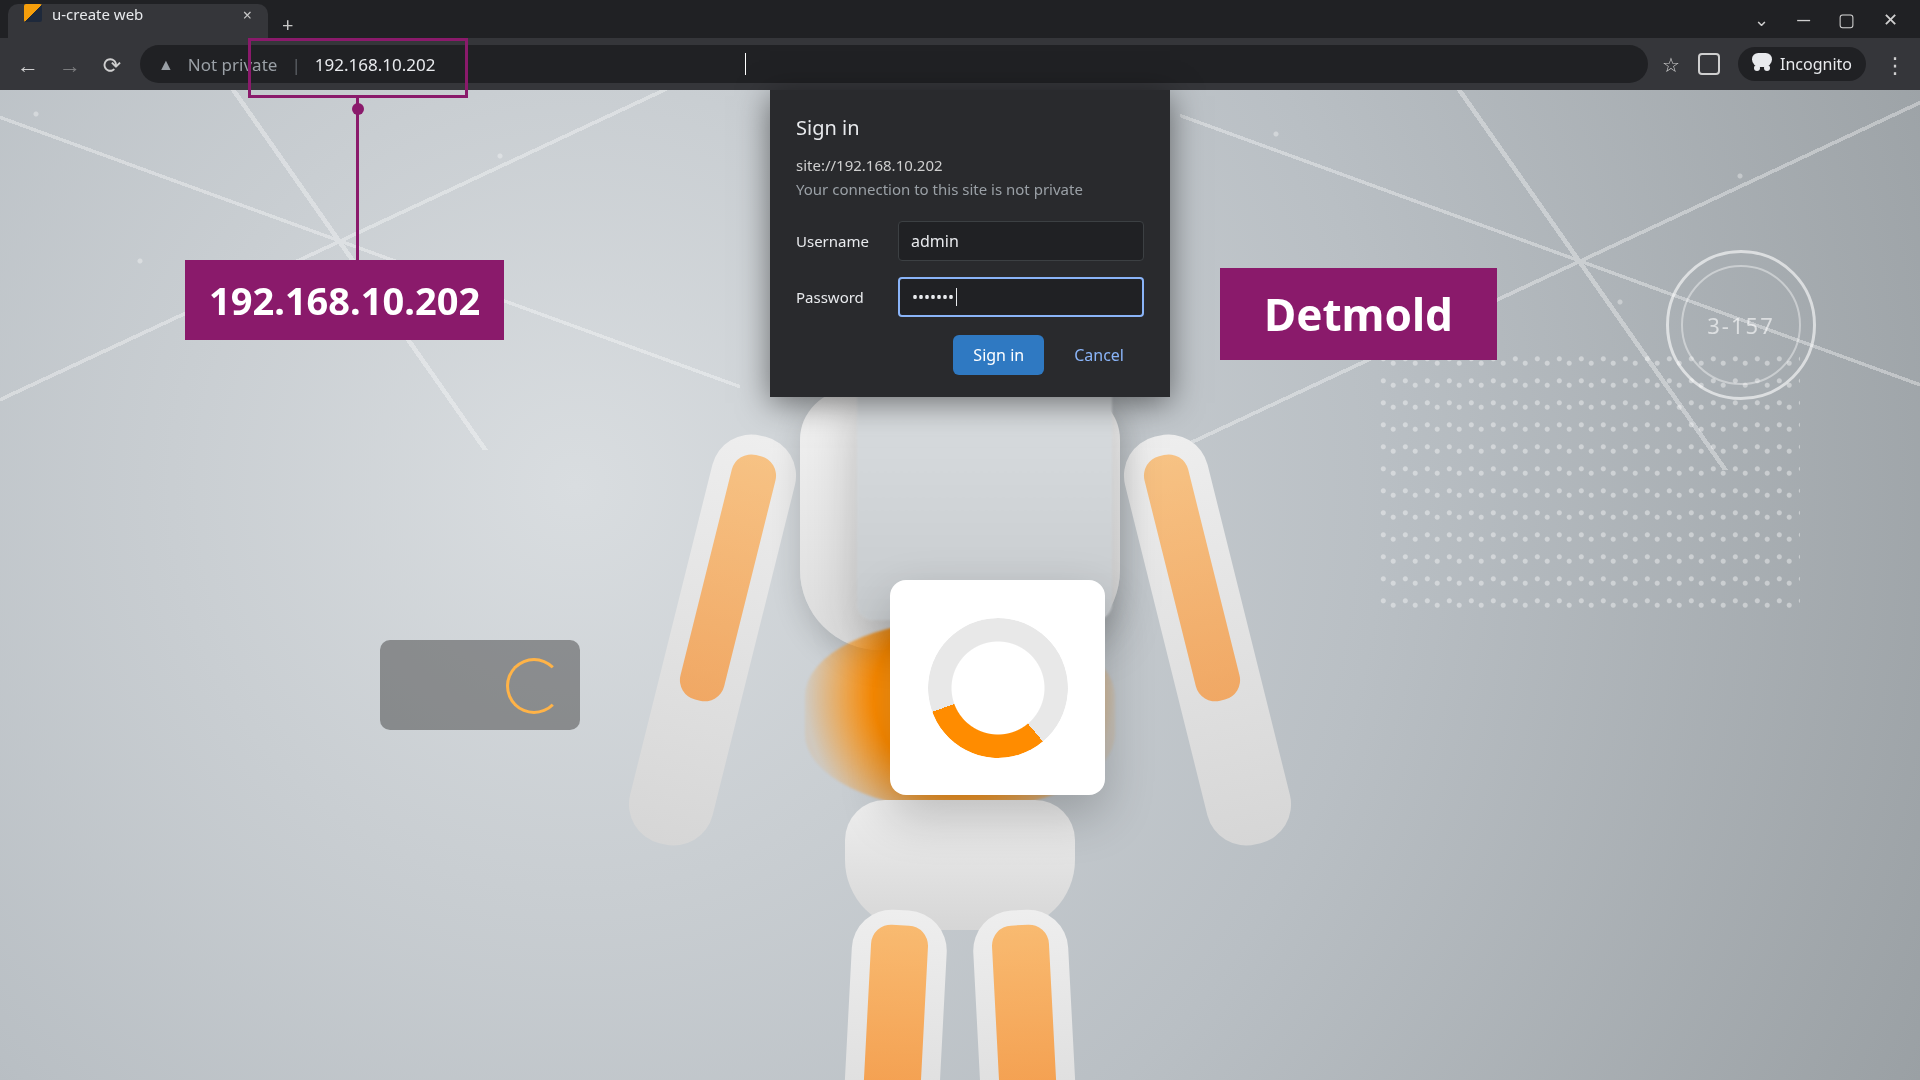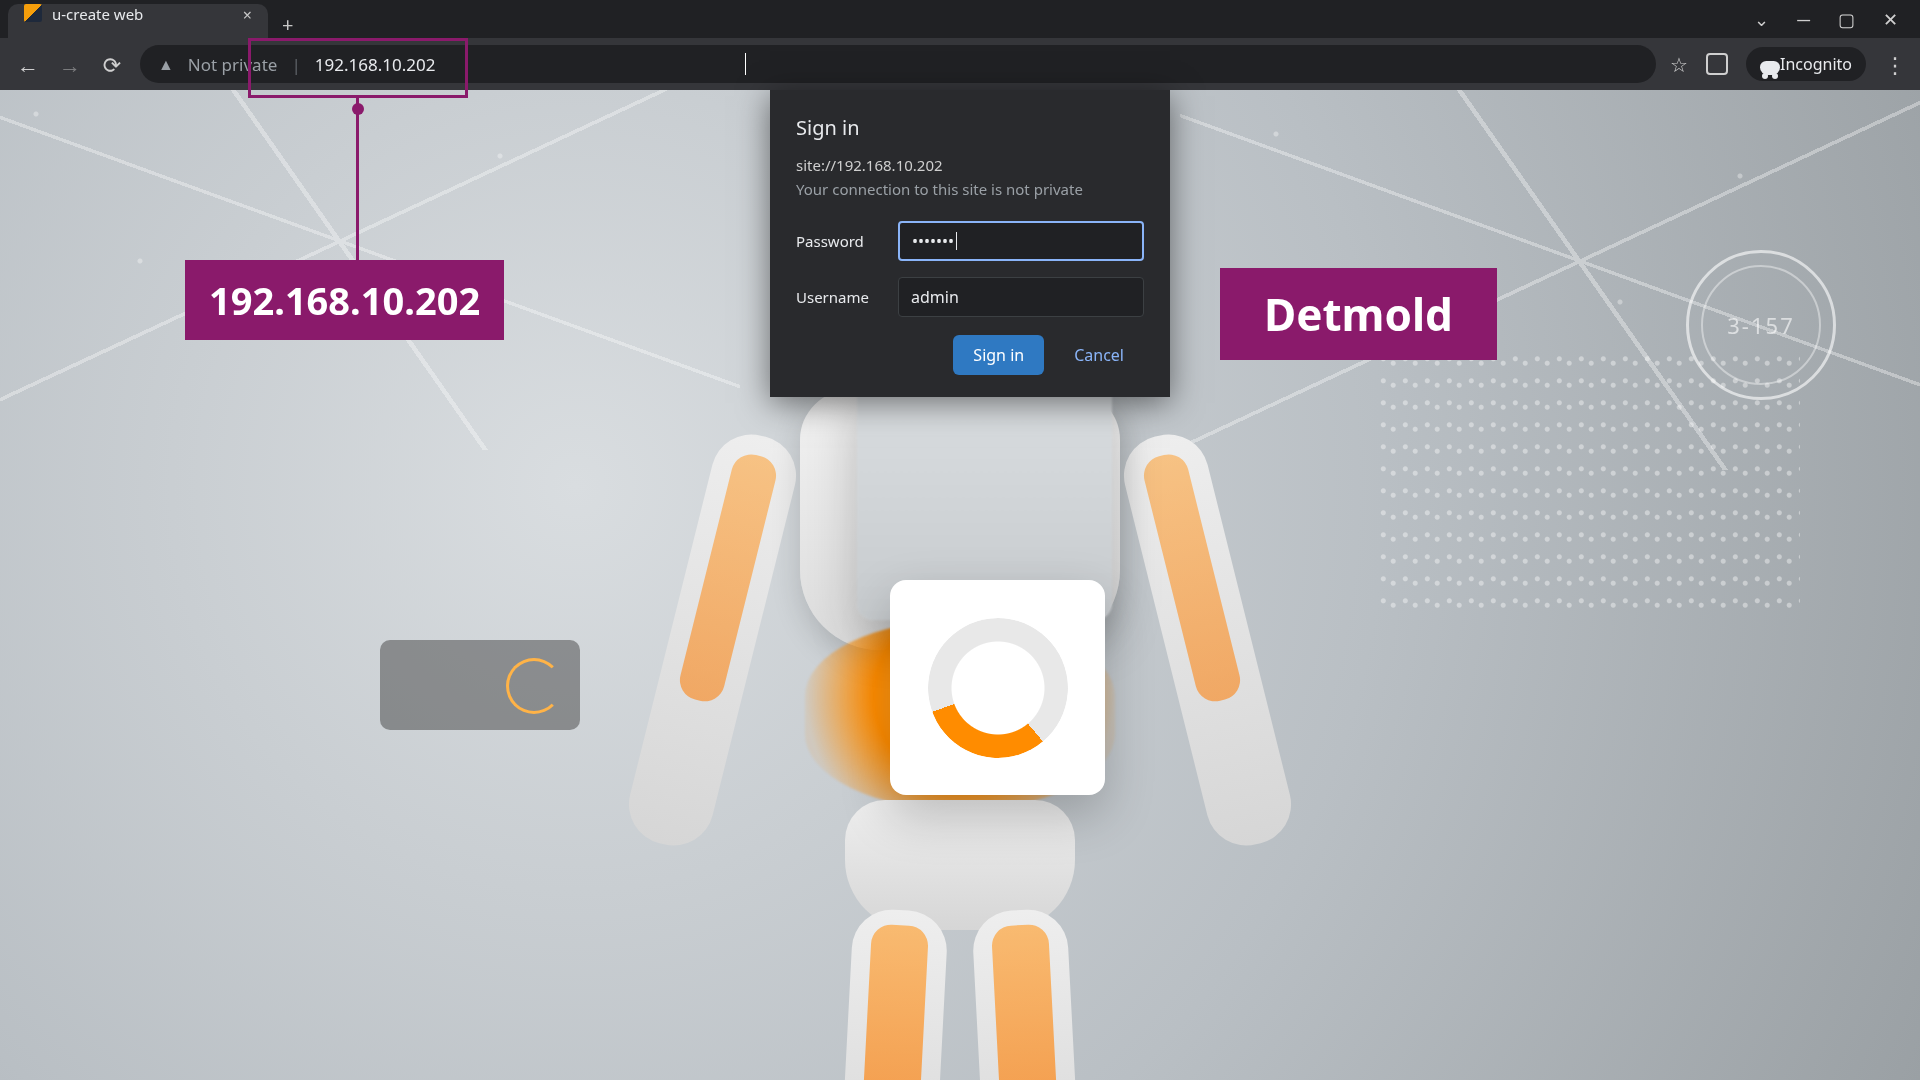--- a/index.html
+++ b/index.html
@@ -23,21 +23,21 @@
 .toolbar { height: 52px; background: #35363a; display: flex; align-items: center; padding: 0 14px; gap: 14px; color: #cfcfcf; }
 .toolbar .nav-ico { width: 28px; text-align: center; font-size: 22px; cursor: pointer; }
 .address { flex: 1; height: 38px; background: #202124; border-radius: 20px; display: flex; align-items: center; padding: 0 18px; gap: 14px; color: #9aa0a6; font-size: 17px; position: relative; }
 .address .warn { font-size: 16px; }
 .address .sep  { color: #5f6368; }
 .address .url-text { color: #e8eaed; }
 .addr-cursor { position:absolute; left:605px; width:1px; height:22px; background:#fff; }
 .tool-right { display: flex; align-items: center; gap: 18px; }
 .star { font-size: 20px; cursor: pointer; }
 .ext  { width: 22px; height: 22px; border: 2px solid #cfcfcf; border-radius: 4px; cursor: pointer; }
-.incog { display: flex; align-items: flex-end; background: #202124; padding: 6px 14px; border-radius: 18px; cursor: pointer; }
+.incog { display: flex; align-items: flex-start; gap: 8px; background: #202124; padding: 6px 14px; border-radius: 18px; cursor: pointer; }
 .incog-ico { width: 20px; height: 14px; background: #e8eaed; border-radius: 8px 8px 10px 10px; position: relative; }
 .incog-ico::after { content:""; position:absolute; left:2px; bottom:-4px; width:6px; height:6px; background:#e8eaed; border-radius:50%; box-shadow: 10px 0 0 #e8eaed; }
 .incog span { color:#e8eaed; font-size:16px; }
 .kebab { font-size: 22px; cursor: pointer; }
 
 
 .viewport { position: absolute; top: 90px; left: 0; right: 0; bottom: 0;
             background: radial-gradient(circle at 30% 40%, #d9dde0 0%, #b9bfc4 55%, #9aa0a4 100%); overflow:hidden; }
 .mesh { position:absolute; top:-60px; left:-60px; width:800px; height:420px; opacity:.35;
         background:
@@ -49,21 +49,21 @@
           linear-gradient( 20deg, transparent 49.6%, #fff 49.6% 50.1%, transparent 50.1%),
           linear-gradient(-25deg, transparent 49.6%, #fff 49.6% 50.1%, transparent 50.1%),
           linear-gradient( 55deg, transparent 49.6%, #fff 49.6% 50.1%, transparent 50.1%); }
 .mesh.right { left:auto; right:-60px; top:-40px; }
 
 .world { position:absolute; right:120px; top:260px; width:420px; height:260px; opacity:.4;
          background:
            radial-gradient(circle at 15% 40%, #fff 2px, transparent 3px) 0 0/22px 22px,
            radial-gradient(circle at 60% 60%, #fff 2px, transparent 3px) 0 0/22px 22px; filter: blur(.4px); }
 
-.hud-ring { position:absolute; right:84px; top:160px; width:150px; height:150px; border:3px solid rgba(255,255,255,.6); border-radius:50%; }
+.hud-ring { position:absolute; right:104px; top:160px; width:150px; height:150px; border:3px solid rgba(255,255,255,.6); border-radius:50%; }
 .hud-ring::before { content:""; position:absolute; inset:12px; border:2px solid rgba(255,255,255,.4); border-radius:50%; }
 .hud-ring span { position:absolute; top:50%; left:50%; transform:translate(-50%,-50%); color:rgba(255,255,255,.6); font-size:22px; letter-spacing:2px; }
 
 .robot { position:absolute; left:50%; top:150px; transform:translateX(-50%); width:520px; height:880px; }
 .r-head  { position:absolute; left:50%; top:0; transform:translateX(-50%); width:150px; height:170px;
            background: radial-gradient(circle at 50% 35%, #fff 0%, #e6e6e6 40%, #d0d0d0 70%);
            border-radius: 70px 70px 55px 55px; box-shadow: inset 0 -30px 50px rgba(245,158,11,.6); }
 .r-torso { position:absolute; left:50%; top:150px; transform:translateX(-50%); width:320px; height:260px;
            background: linear-gradient(#f2f2f2,#dcdcdc); border-radius: 50px 50px 80px 80px;
            box-shadow: 0 10px 30px rgba(0,0,0,.15); }
@@ -197,34 +197,34 @@
     </div>
 
   </div>
 
   <div class="auth">
     <h2>Sign in</h2>
     <div class="site">site://192.168.10.202</div>
     <div class="note">Your connection to this site is not private</div>
 
     <div class="auth-row">
+      <label>Username</label>
+      <div class="field">
+        <span>admin</span>
+      </div>
+    </div>
+
+    <div class="auth-row">
       <label>Password</label>
       <div class="field focus">
         <span>•••••••</span>
         <span class="caret"></span>
       </div>
     </div>
 
-    <div class="auth-row">
-      <label>Username</label>
-      <div class="field">
-        <span>admin</span>
-      </div>
-    </div>
-
     <div class="auth-actions">
       <button class="btn btn-primary">Sign in</button>
       <button class="btn btn-secondary">Cancel</button>
     </div>
   </div>
 
   <div class="annot-box" style="left:248px; top:38px; width:220px; height:60px;"></div>
   <div class="annot-line" style="left:356px; top:98px; height:162px;"></div>
   <div class="annot-dot" style="left:358px; top:109px;"></div>
   <div class="annot-label" style="left:185px; top:260px;">192.168.10.202</div>

